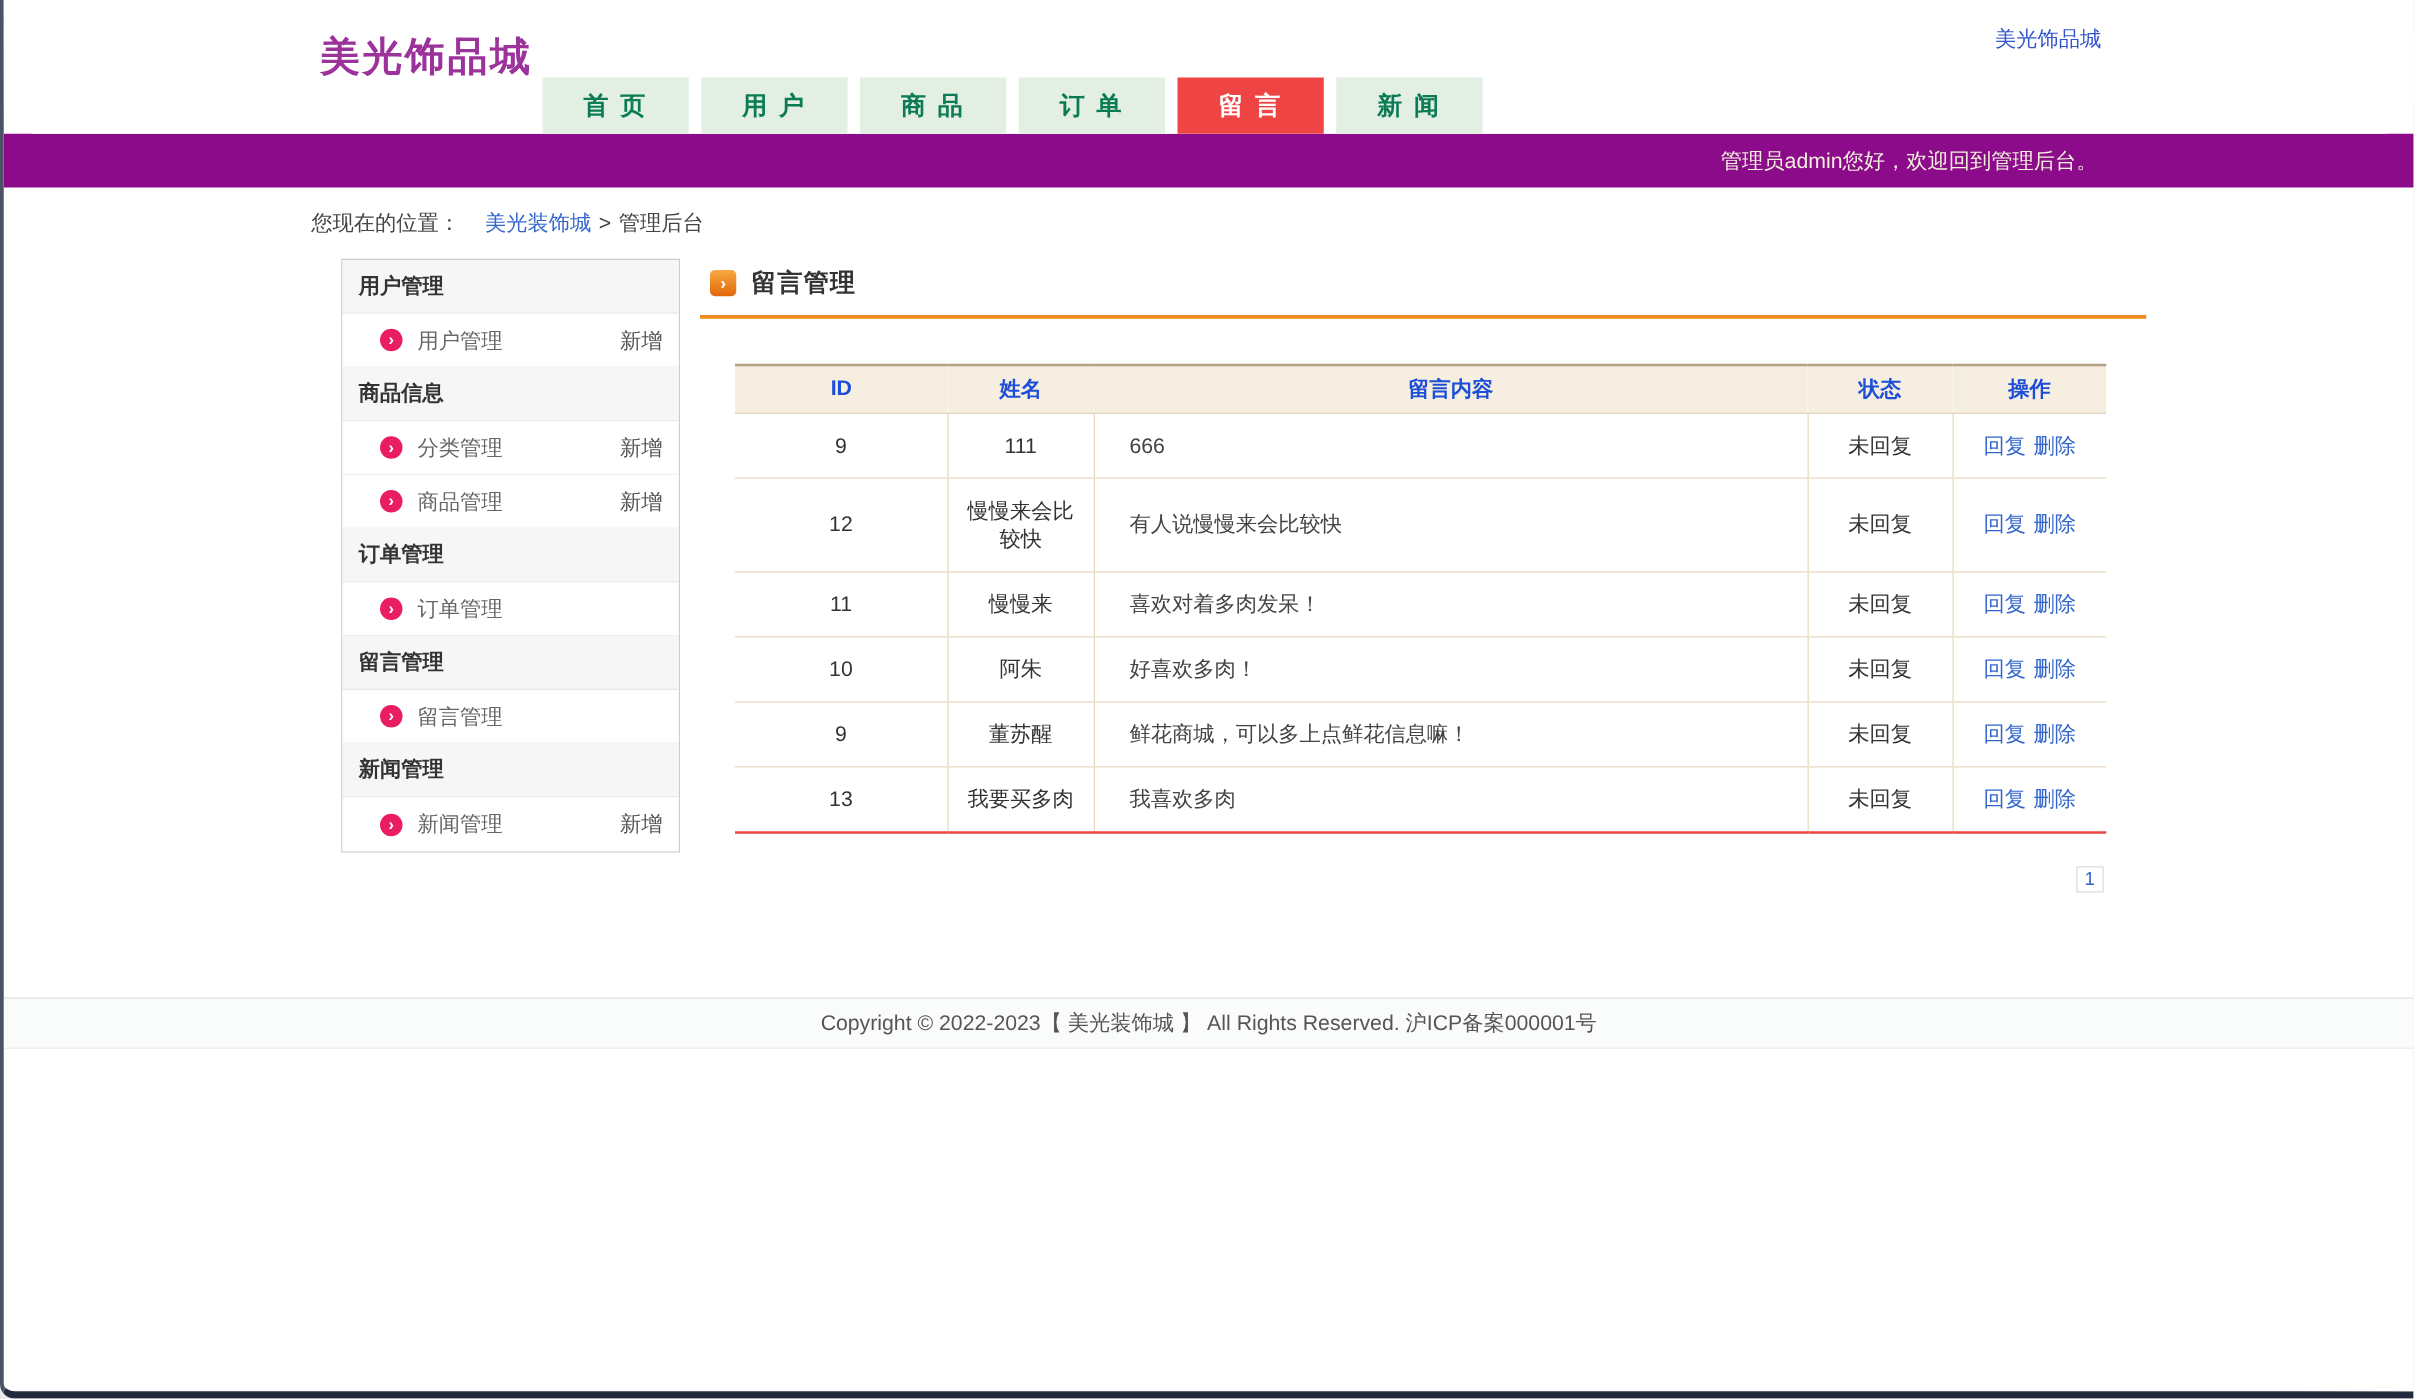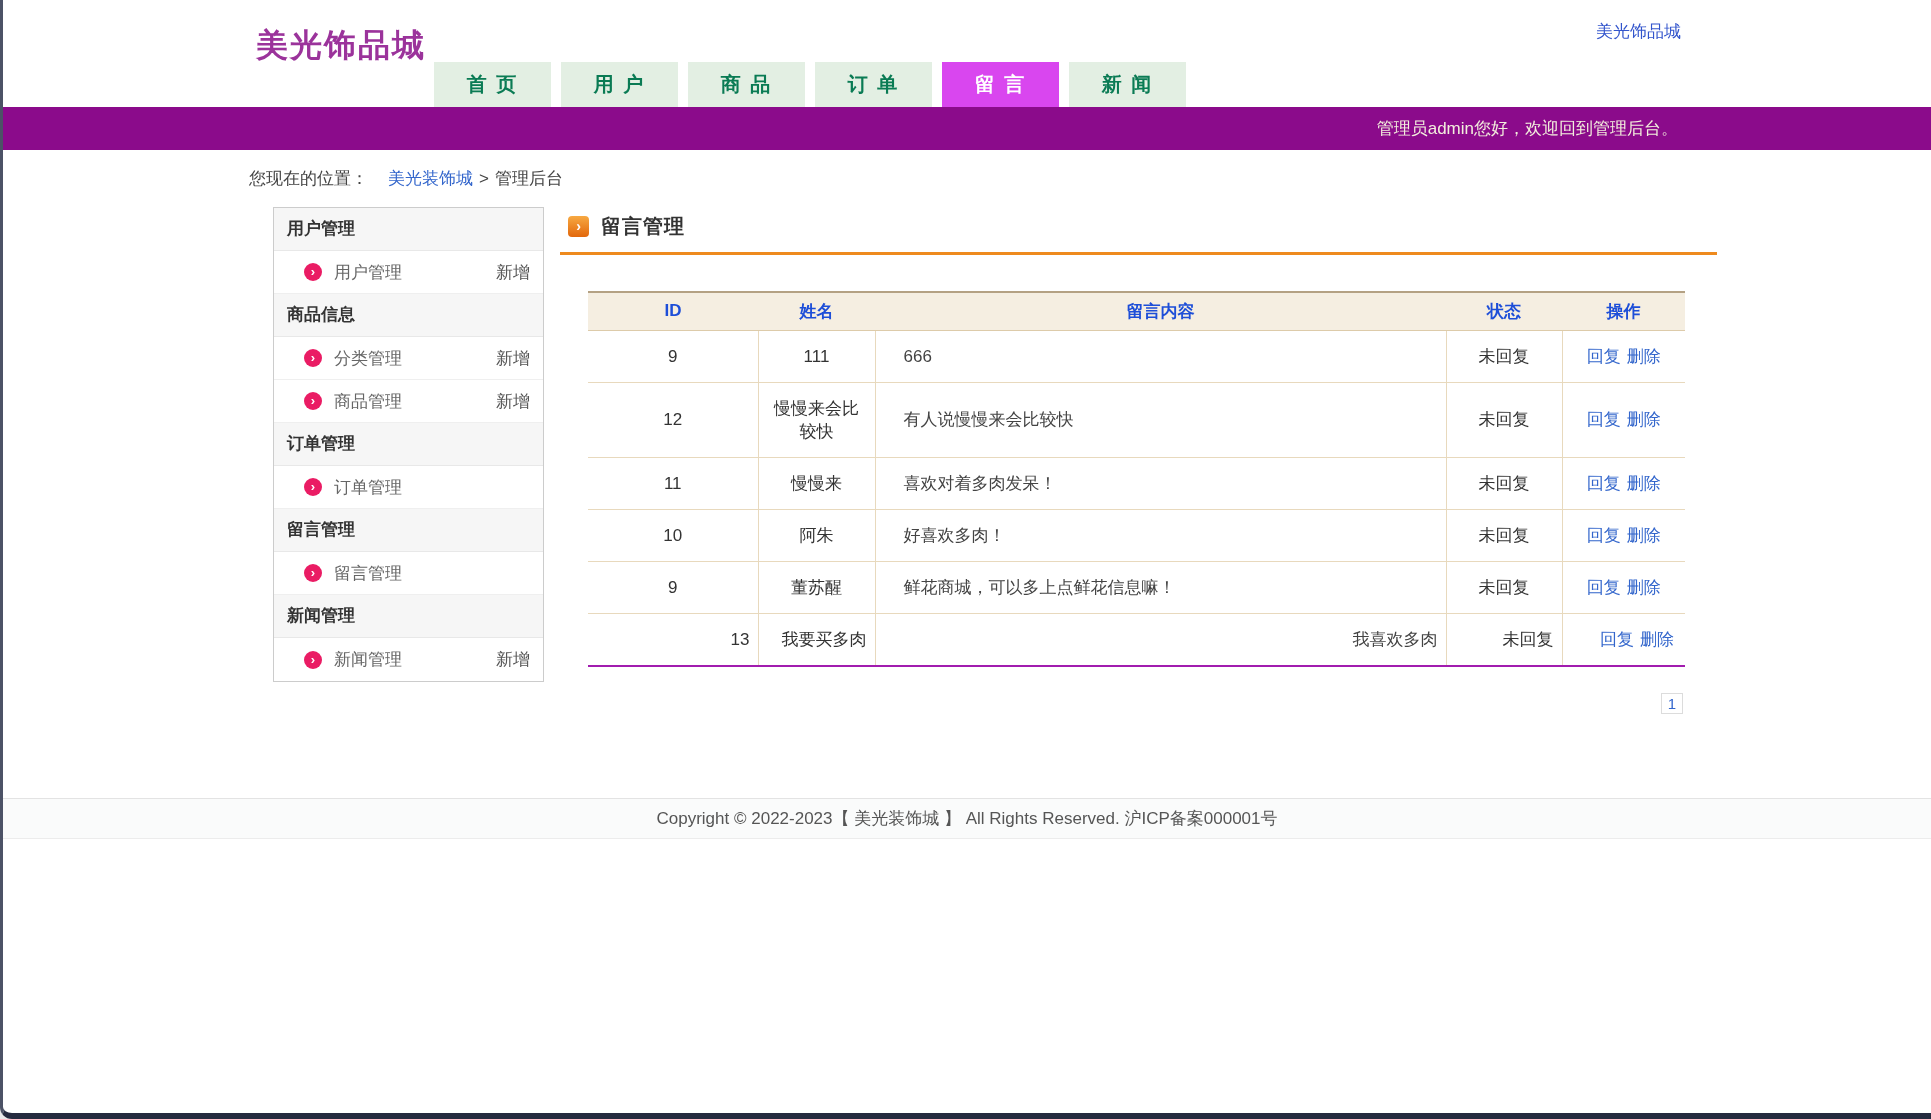--- a/index.html
+++ b/index.html
@@ -19,21 +19,21 @@
   .back-link {
     position:absolute; right:250px; top:20px;
     font-size:17px; color:#3355cc; text-decoration:none; cursor:pointer;
   }
   .nav-tabs { position:absolute; left:431px; bottom:0; display:flex; gap:10px; }
   .nav-tab {
     width:117px; height:45px; background:#e3efe3; color:#0a7b54;
     font-size:20px; font-weight:bold; display:flex; align-items:center;
     justify-content:center; cursor:pointer; letter-spacing:2px;
   }
-  .nav-tab.active { background:#d946ef; color:#ffffff; }
+  .nav-tab.active { background:#ef4444; color:#ffffff; }
   
   .admin-bar {
     height:43px; background:#8b0b8b; color:#f3efdd;
     font-size:17px; line-height:43px; text-align:right; padding-right:253px;
   }
   
   .breadcrumb {
     margin:17px 0 20px 246px; height:20px;
     font-size:17px; color:#444;
   }
@@ -77,21 +77,21 @@
     background:#f5eee1; color:#1d4ed8; font-size:17px; font-weight:bold;
     height:38px; border-top:2px solid #b4a183; border-bottom:1px solid #ddcbaa;
     text-align:center;
   }
   .msg-table tbody td {
     font-size:17px; color:#333; padding:14px 8px; text-align:center;
     border-bottom:1px solid #e8d9bd; border-left:1px solid #e8d9bd;
     line-height:23px; word-break:break-all; background:#fff;
   }
   .msg-table tbody td:first-child { border-left:none; }
-  .msg-table tbody tr:last-child td { border-bottom:2px solid #a21caf;text-align:right; }
+  .msg-table tbody tr:last-child td { border-bottom:2px solid #ef4444; }
   .msg-table td.c-content { text-align:left; padding-left:28px; color:#444; }
   .msg-table td.c-actions a, .pager-page { color:#3366cc; text-decoration:none; cursor:pointer; }
   .msg-table td.c-actions a { margin:0 3px; }
   .pager { text-align:right; margin-top:26px; padding-right:2px; }
   .pager-page {
     display:inline-block; min-width:22px; padding:1px 6px; font-size:15px;
     border:1px solid #dcdcdc; background:#fff; text-align:center;
   }
   
   .footer {

